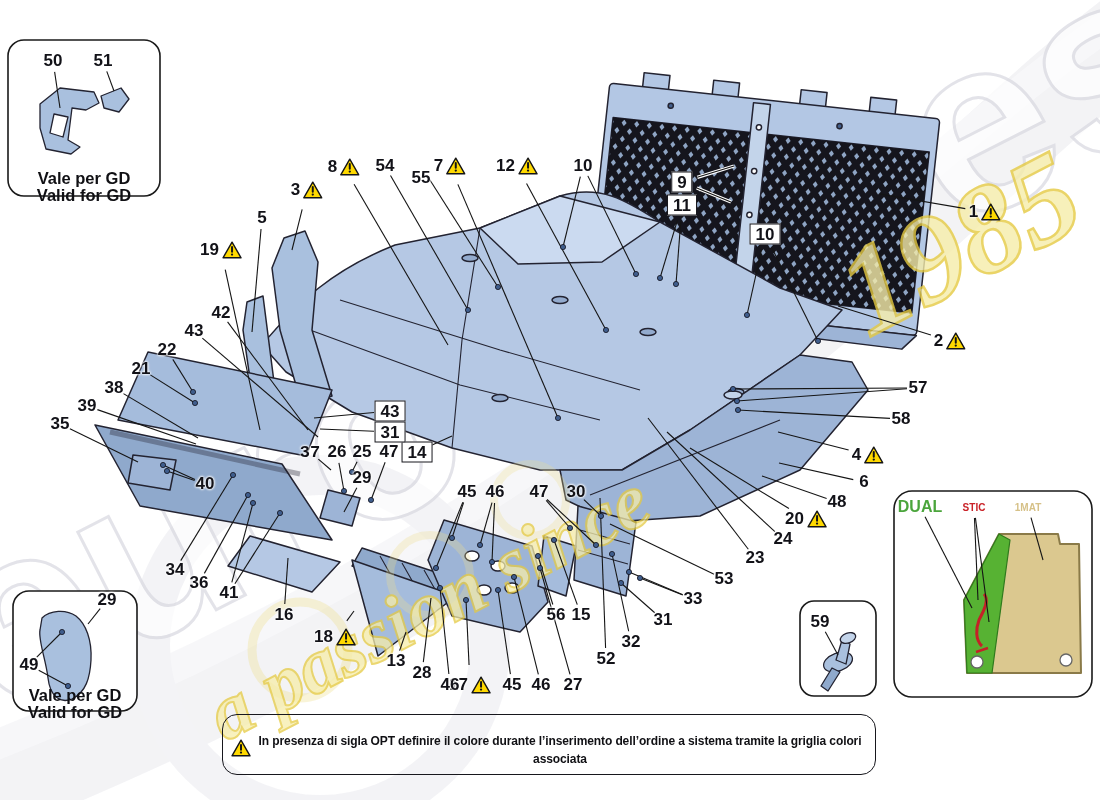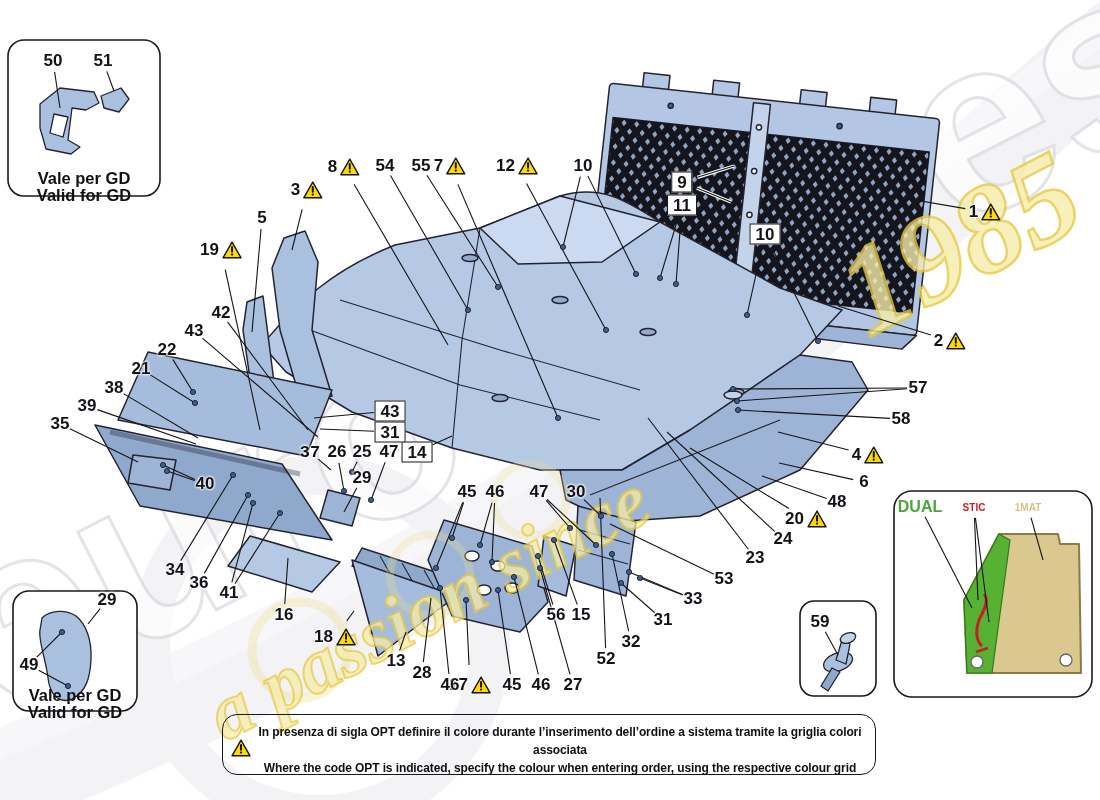--- a/index.html
+++ b/index.html
@@ -316,21 +316,21 @@
         <span>8</span>
         <span class="warn-icon"><svg width="20" height="18" viewBox="0 0 20 18">
             <path d="M10 1.2 L19 16.8 H1 Z" fill="#ffd900" stroke="#151515" stroke-width="1.4" stroke-linejoin="round"></path>
             <path d="M10 6 L10 10.8" stroke="#151515" stroke-width="2" stroke-linecap="round"></path>
             <circle cx="10" cy="13.6" r="1.15" fill="#151515"></circle>
           </svg></span>
       </div>
       <div class="callout" style="left: 385px; top: 166px;">
         <span>54</span>
       </div>
-      <div class="callout" style="left: 421px; top: 166px; justify-content: flex-end;">
+      <div class="callout" style="left: 421px; top: 178px; justify-content: flex-end;">
         <span>55</span>
       </div>
       <div class="callout" style="left: 450px; top: 166px;">
         <span>7</span>
         <span class="warn-icon"><svg width="20" height="18" viewBox="0 0 20 18">
             <path d="M10 1.2 L19 16.8 H1 Z" fill="#ffd900" stroke="#151515" stroke-width="1.4" stroke-linejoin="round"></path>
             <path d="M10 6 L10 10.8" stroke="#151515" stroke-width="2" stroke-linecap="round"></path>
             <circle cx="10" cy="13.6" r="1.15" fill="#151515"></circle>
           </svg></span>
       </div>
@@ -561,17 +561,16 @@
 </div>
 
 <div class="attention-box">
   <span class="tri" id="attn-tri"><svg width="20" height="18" viewBox="0 0 20 18">
           <path d="M10 1.2 L19 16.8 H1 Z" fill="#ffd900" stroke="#151515" stroke-width="1.4" stroke-linejoin="round"></path>
           <path d="M10 6 L10 10.8" stroke="#151515" stroke-width="2" stroke-linecap="round"></path>
           <circle cx="10" cy="13.6" r="1.15" fill="#151515"></circle>
         </svg></span>
   <div class="txt">
     <div>In presenza di sigla OPT definire il colore durante l’inserimento dell’ordine a sistema tramite la griglia colori associata</div>
-    <div>Where the code OPT is indicated, specify the colour when entering order, using the respective colour grid</div>
   </div>
 </div>
 
 </div>
 
 </body></html>

